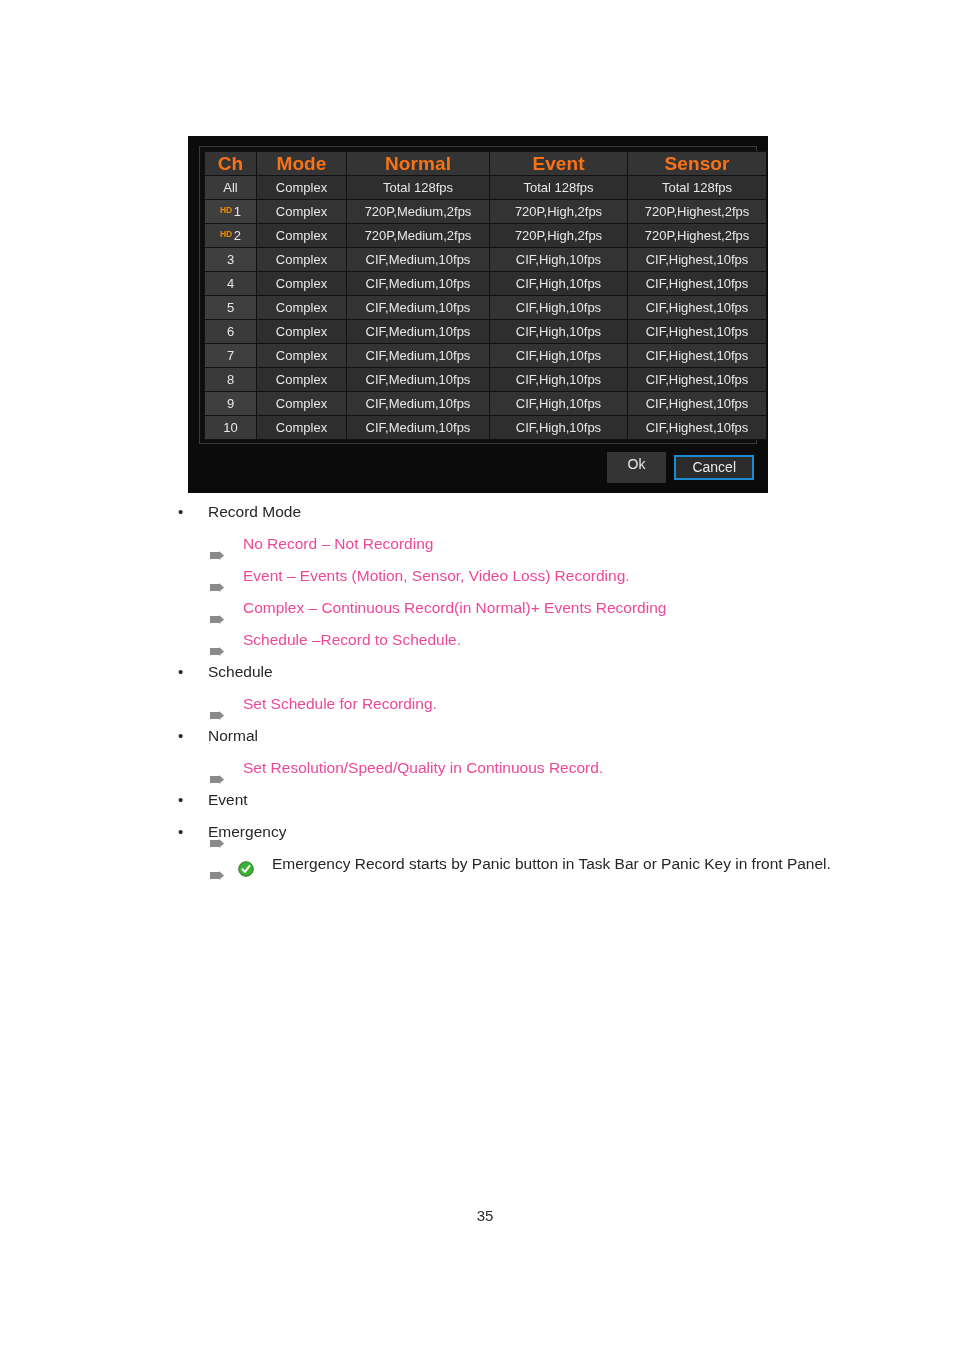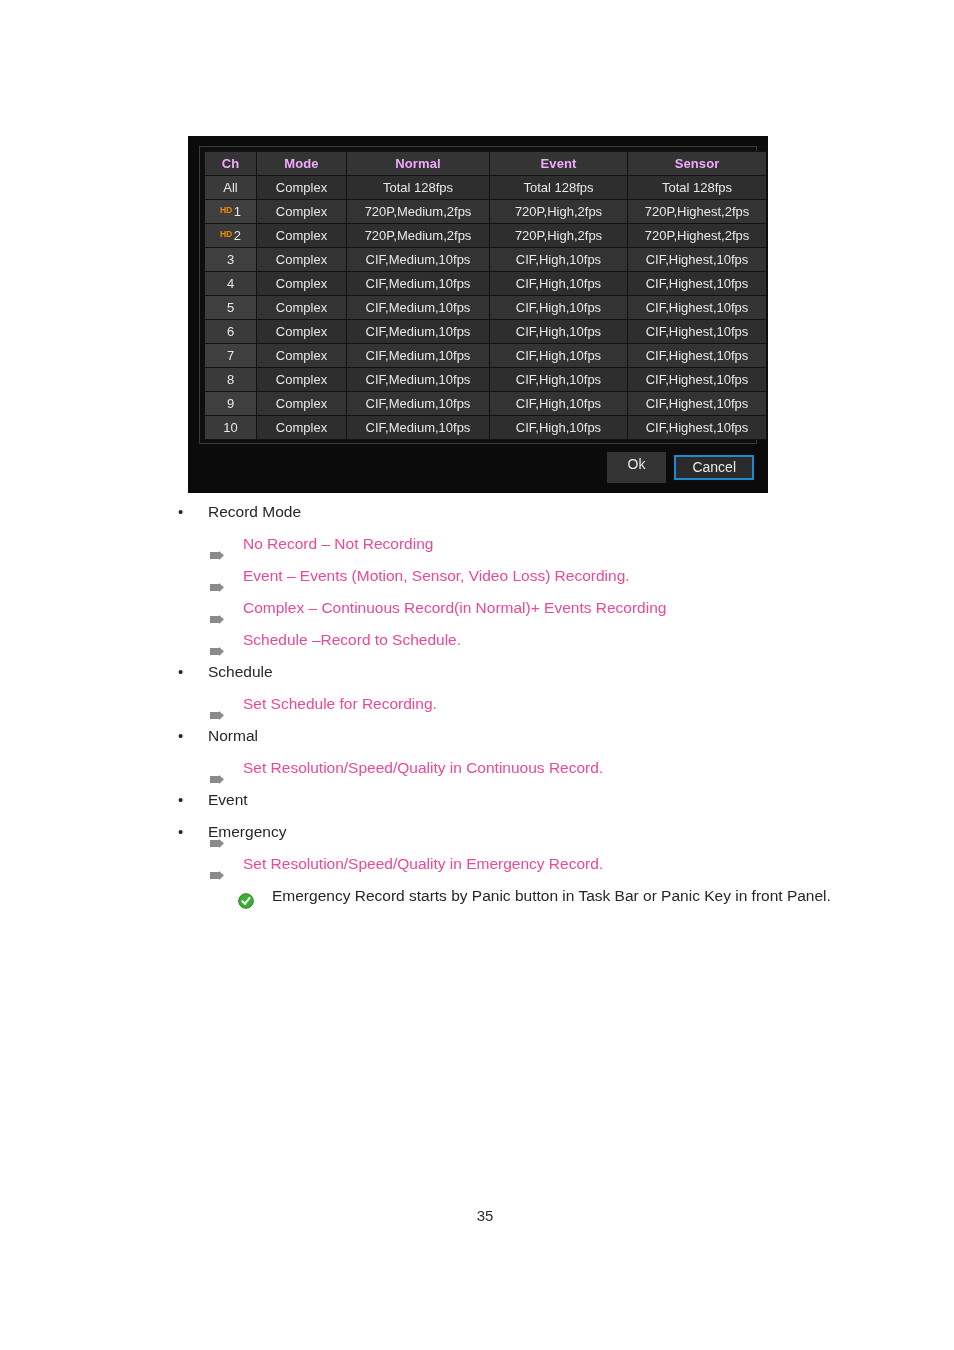--- a/index.html
+++ b/index.html
@@ -47,22 +47,22 @@
     height: 24px;
     text-align: center;
     vertical-align: middle;
     padding: 0 2px;
     box-sizing: border-box;
     overflow: hidden;
     white-space: nowrap;
   }
   table.grid th {
     background: #343434;
-    color: #f0abfc;
-    font-size: 13px;
+    color: #f97316;
+    font-size: 19px;
     font-weight: bold;
     letter-spacing: .1px;
   }
   table.grid td {
     background: #2e2e2e;
     color: #e8e8e8;
     font-size: 13px;
     font-weight: normal;
   }
   table.grid tr:nth-child(even) td {
@@ -319,20 +319,20 @@
     <div class="lvl2"><span class="arrow"><svg viewBox="0 0 14 9" width="14" height="9" aria-hidden="true">
           <path d="M0 1 h9 v-1 l5 4.5 l-5 4.5 v-1 h-9 z" fill="#8a8a8a"></path>
         </svg></span><span>Set Resolution/Speed/Quality in Continuous Record.</span></div>
     <div class="lvl1"><span class="dot">•</span><span>Event</span></div>
     <div class="lvl2"><span class="arrow"><svg viewBox="0 0 14 9" width="14" height="9" aria-hidden="true">
           <path d="M0 1 h9 v-1 l5 4.5 l-5 4.5 v-1 h-9 z" fill="#8a8a8a"></path>
         </svg></span></div>
     <div class="lvl1"><span class="dot">•</span><span>Emergency</span></div>
     <div class="lvl2"><span class="arrow"><svg viewBox="0 0 14 9" width="14" height="9" aria-hidden="true">
           <path d="M0 1 h9 v-1 l5 4.5 l-5 4.5 v-1 h-9 z" fill="#8a8a8a"></path>
-        </svg></span><span>Set Resolution/Speed/Quality in Emergency Record.</span></div>
+        </svg></span></div>
     <div class="lvl3"><span class="check"><svg viewBox="0 0 16 16" width="16" height="16" aria-hidden="true">
           <circle cx="8" cy="8" r="7.3" fill="#3cb034" stroke="#2a7d24" stroke-width="1"></circle>
           <path d="M4.4 8.2 L6.9 10.9 L11.6 4.8" stroke="#ffffff" stroke-width="2" fill="none" stroke-linecap="round" stroke-linejoin="round"></path>
         </svg></span><span>Emergency Record starts by Panic button in Task Bar or Panic Key in front Panel.</span></div>
   </div>
 
 <div class="page-number">35</div>
 
 </body></html>

